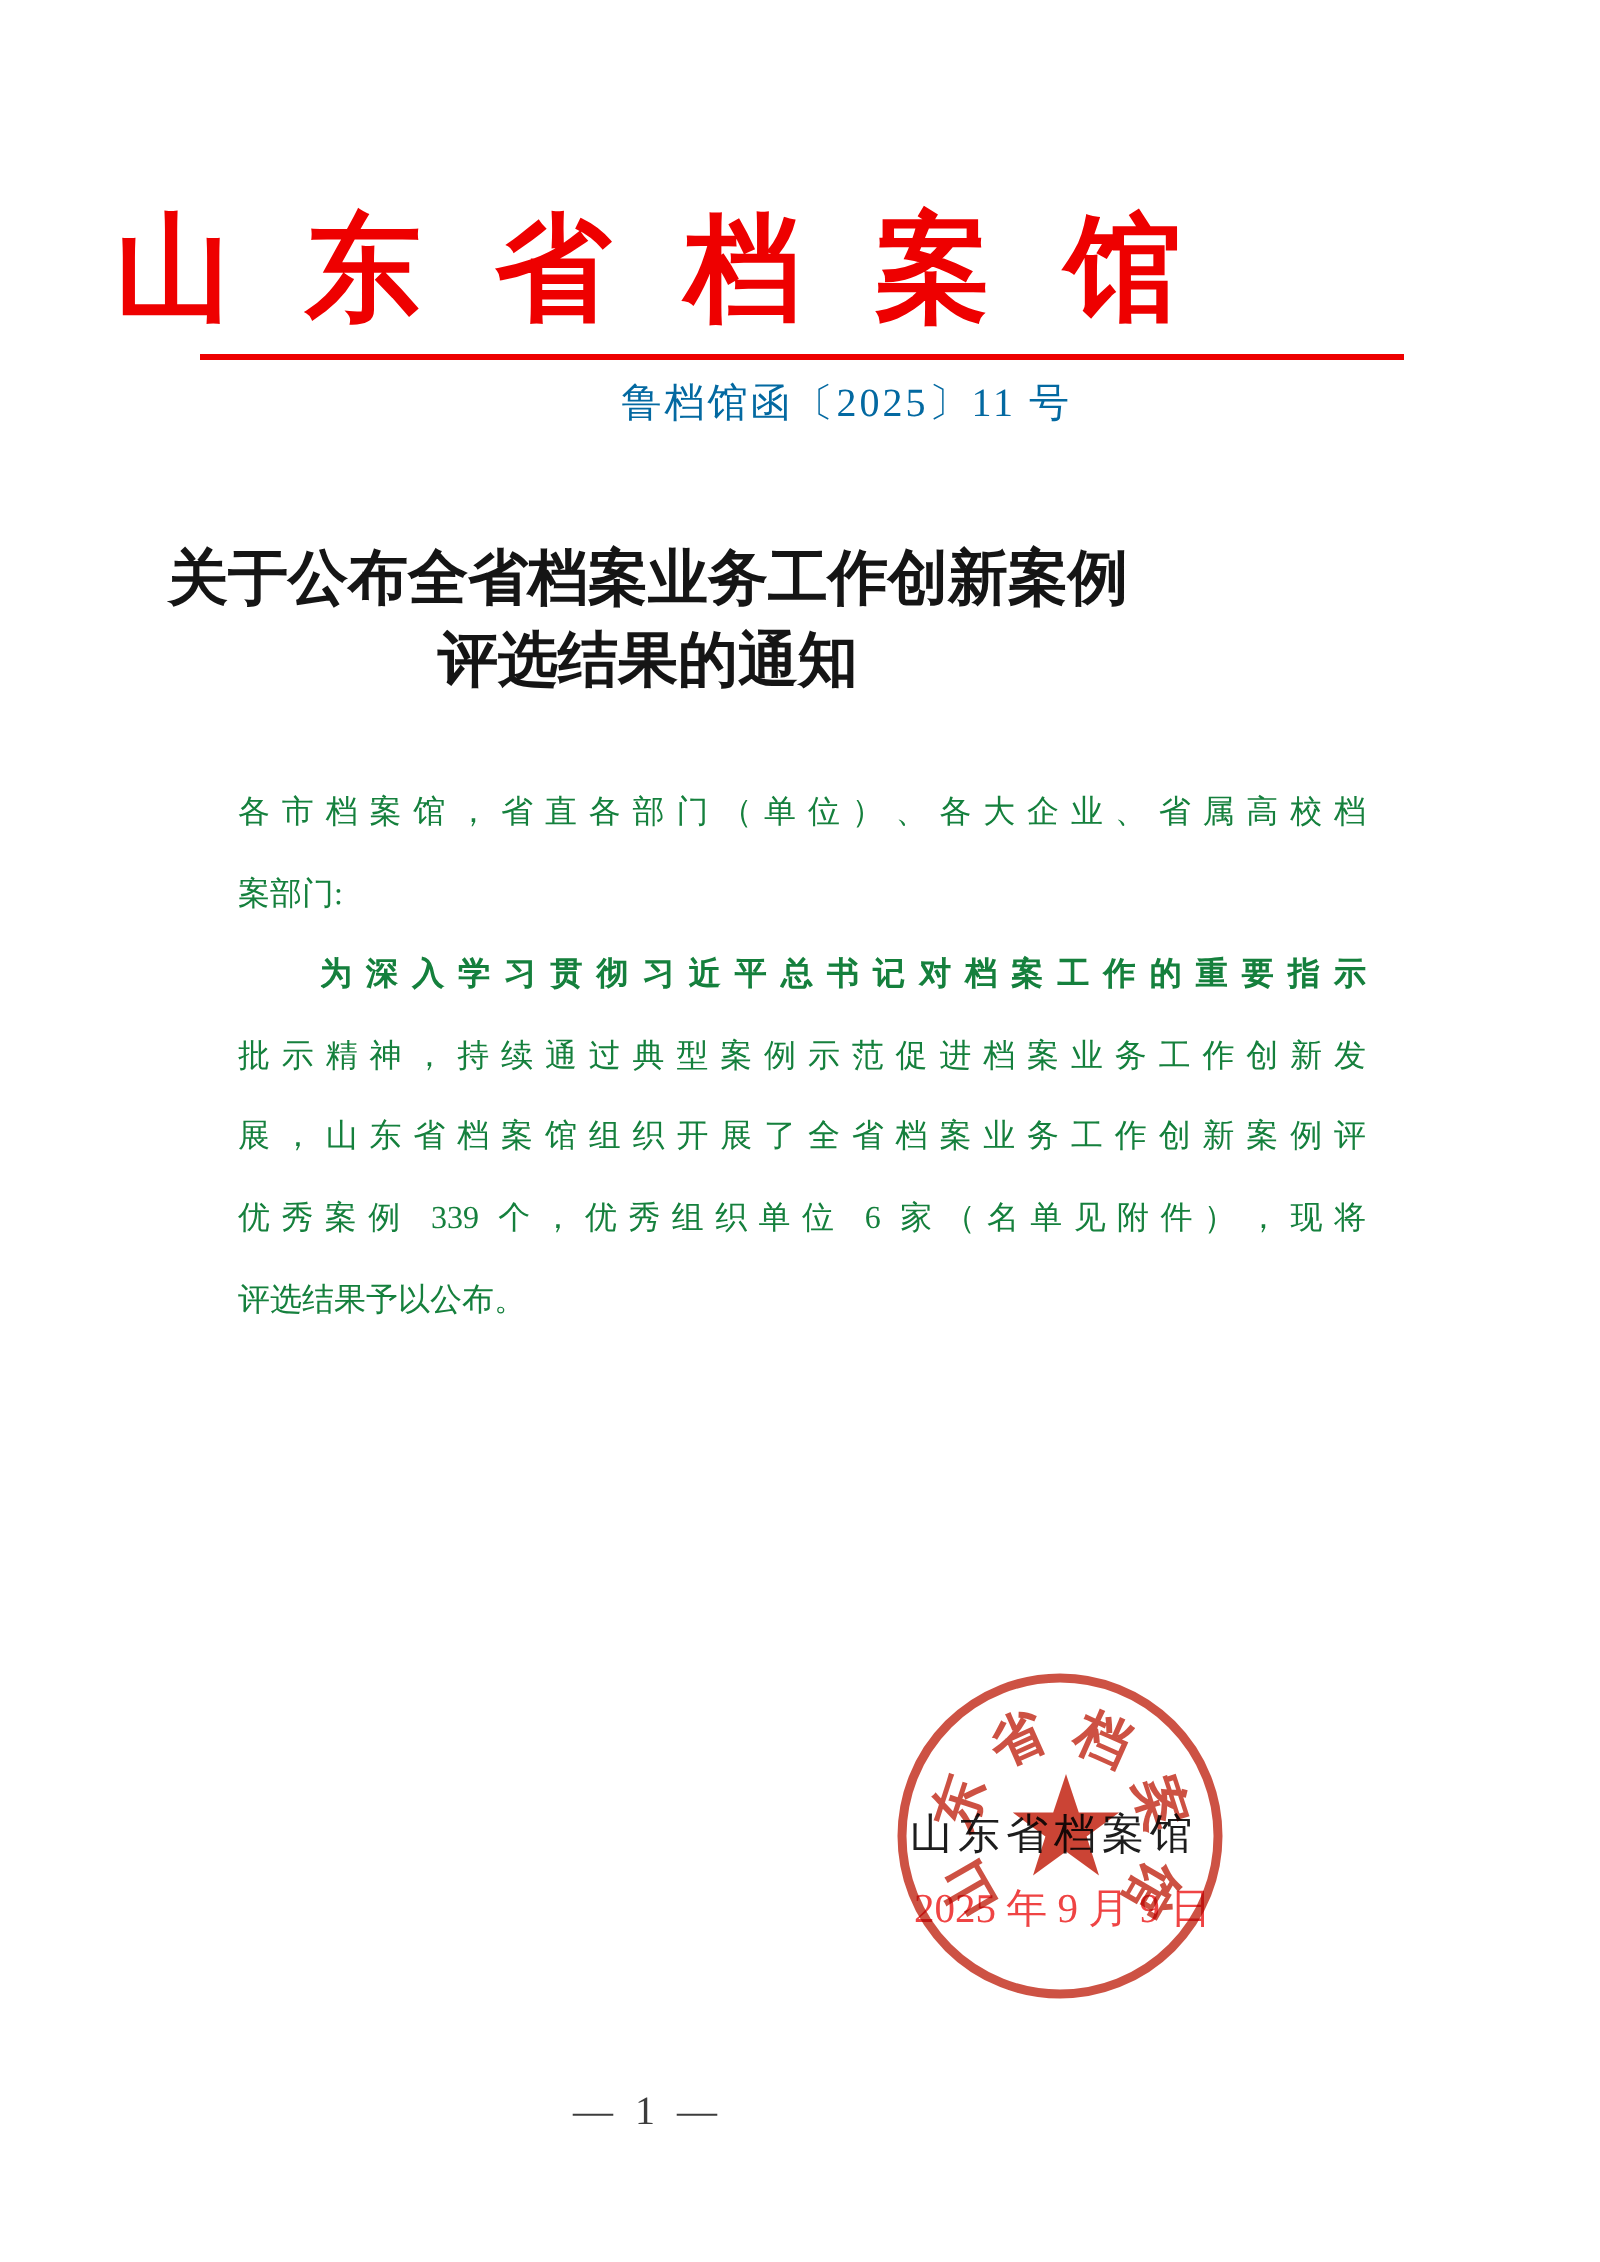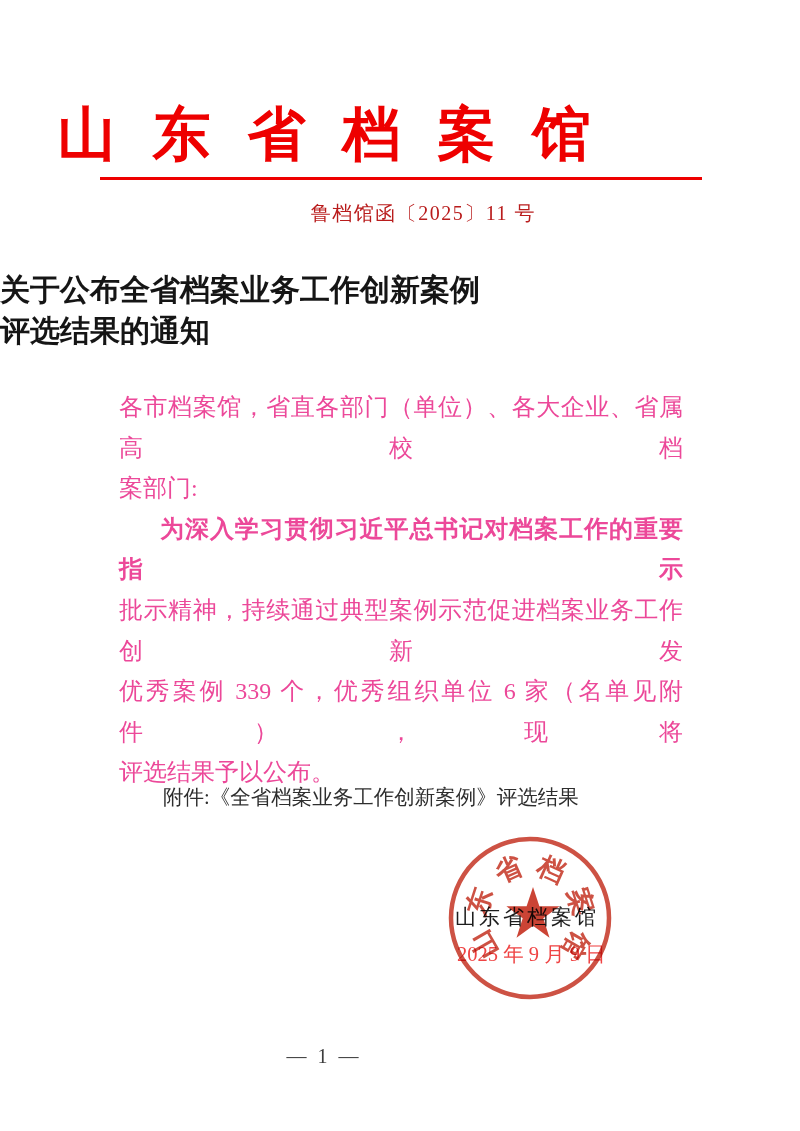--- a/index.html
+++ b/index.html
@@ -35,44 +35,45 @@
   .red-rule {
     position: absolute;
     top: 177px;
     left: 100px;
     width: 602px;
     height: 3px;
     background: #ee0000;
   }
   .doc-number {
     position: absolute;
-    top: 200px;
+    top: 188px;
     right: 112px;
     font-size: 20px;
     letter-spacing: 1.5px;
-    color: #b91c1c;
+    color: #0369a1;
   }
   .doc-title {
     position: absolute;
     top: 269px;
     left: 0;
     width: 100%;
+    text-align: center;
     font-size: 30px;
     line-height: 41px;
     font-weight: bold;
     color: #151515;
   }
   .body-block {
     position: absolute;
     top: 387px;
     left: 119px;
     width: 564px;
-    font-size: 24px;
+    font-size: 16px;
     line-height: 40.6px;
-    color: #ec4899;
+    color: #15803d;
   }
   .jline {
     text-align: justify;
     text-align-last: justify;
     text-justify: inter-ideograph;
   }
   .indent { text-indent: 41px; font-weight: bold; }
   .attachment {
     position: absolute;
     top: 783px;
@@ -134,25 +135,25 @@
   <div class="doc-title">
     <div>关于公布全省档案业务工作创新案例</div>
     <div>评选结果的通知</div>
   </div>
 
   <div class="body-block">
     <div class="jline">各市档案馆，省直各部门（单位）、各大企业、省属高校档</div>
     <div>案部门:</div>
     <div class="jline indent">为深入学习贯彻习近平总书记对档案工作的重要指示</div>
     <div class="jline">批示精神，持续通过典型案例示范促进档案业务工作创新发</div>
+    <div class="jline">展，山东省档案馆组织开展了全省档案业务工作创新案例评</div>
     <div class="jline">优秀案例 339 个，优秀组织单位 6 家（名单见附件），现将</div>
     <div>评选结果予以公布。</div>
   </div>
 
-  <div class="attachment">附件:《全省档案业务工作创新案例》评选结果</div>
 
   <div class="signer">山东省档案馆</div>
 
   <div class="docdate">2025 年 9 月 9 日</div>
 
   <svg class="seal" viewBox="0 0 180 180" aria-hidden="true">
     <circle cx="89" cy="89" r="79" fill="none" stroke="#c63a2a" stroke-width="4.5" opacity="0.88"></circle>
     <polygon transform="translate(92,86)" points="0,-28 6.4,-8.7 26.6,-8.7 10.3,3.3 16.5,22.7 0,10.8 -16.5,22.7 -10.3,3.3 -26.6,-8.7 -6.4,-8.7" fill="#c5301f" opacity="0.9"></polygon>
     <text x="89" y="45" text-anchor="middle" fill="#c63a2a" opacity="0.88" transform="rotate(-120 89 89)">山</text>
     <text x="89" y="45" text-anchor="middle" fill="#c63a2a" opacity="0.88" transform="rotate(-72 89 89)">东</text>

